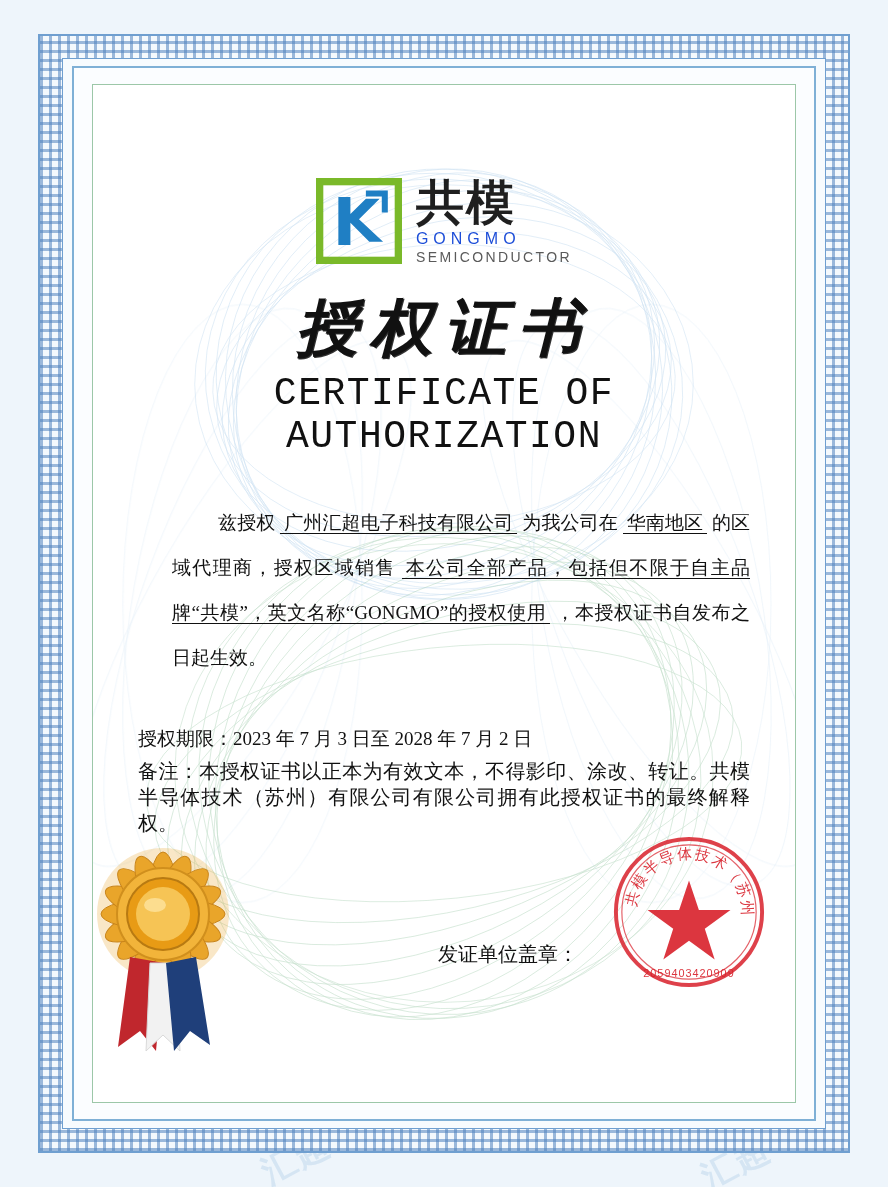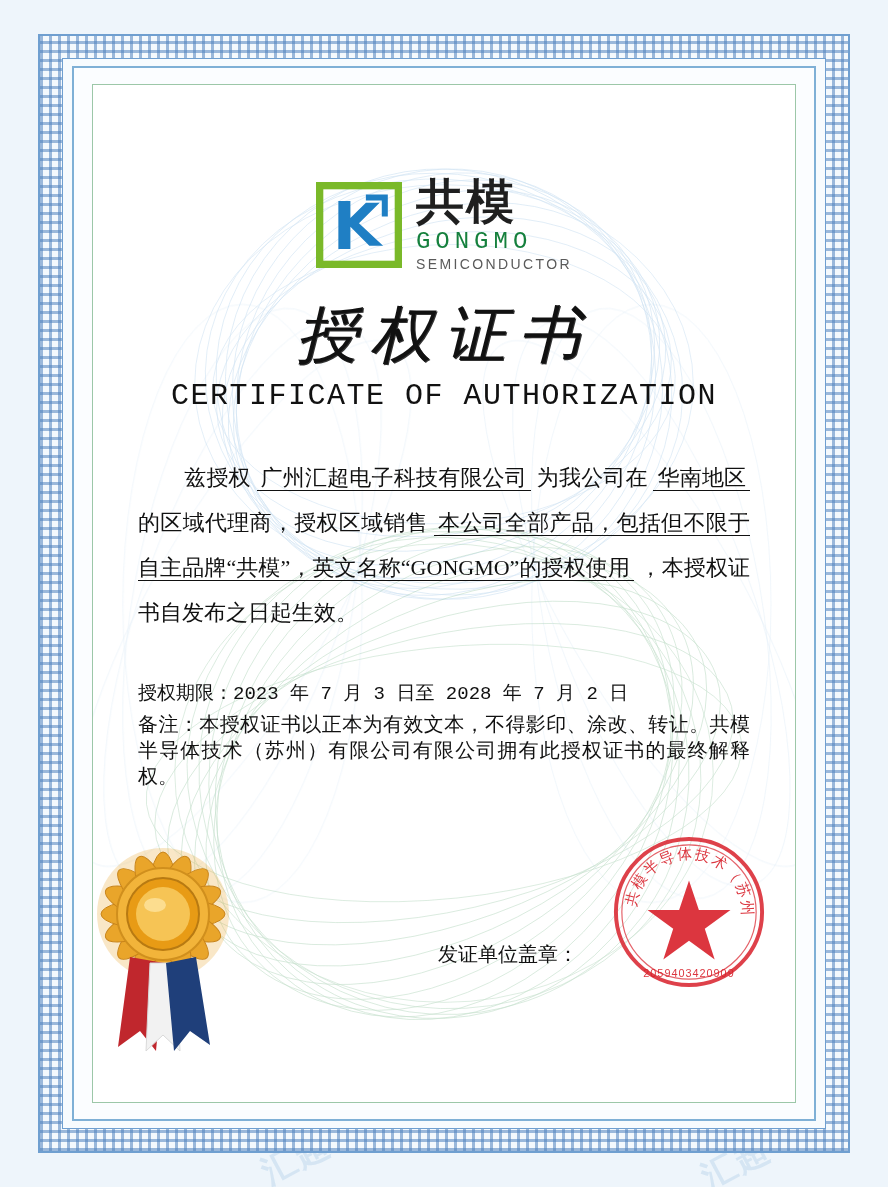--- a/index.html
+++ b/index.html
@@ -95,68 +95,69 @@
   .logo-mark { width: 86px; height: 86px; flex: 0 0 auto; }
   .logo-text { line-height: 1; }
   .logo-cn {
     font-family: "Liberation Sans", sans-serif;
     font-weight: bold;
     font-size: 48px;
     color: #1f1f1f;
     letter-spacing: 2px;
   }
   .logo-en1 {
-    font-family: Liberation Mono, monospace;
-    font-size: 24px;
-    color: #15803d;
+    font-family: Liberation Sans, sans-serif;
+    font-size: 16px;
+    color: #1d4ed8;
     letter-spacing: 5px;
     margin-top: 4px;
   }
   .logo-en2 {
     font-family: "Liberation Sans", sans-serif;
     font-size: 14px;
     color: #5a5a5a;
     letter-spacing: 2.4px;
     margin-top: 3px;
   }
 
   .title-cn {
     margin-top: 22px;
     text-align: center;
     font-family: "Liberation Serif", serif;
-    font-weight: normal;
+    font-weight: bold;
     font-style: italic;
     font-size: 62px;
     color: #111111;
     letter-spacing: 12px;
     text-shadow: 1px 1px 0 #333;
   }
   .title-en {
     margin-top: 2px;
     text-align: center;
     font-family: "Liberation Mono", monospace;
-    font-size: 30px;
+    font-size: 38px;
     color: #111111;
     letter-spacing: 1.5px;
   }
 
   .body-text {
     margin-top: 42px;
     font-family: "Liberation Serif", serif;
-    font-size: 22px;
+    font-size: 19px;
     color: #111111;
     line-height: 45px;
     text-align: justify;
+    margin-left: 34px;
   }
   .body-text .indent { display: inline-block; width: 46px; }
   .ul { border-bottom: 1px solid #111; padding: 0 4px; }
 
   .terms {
     margin-top: 44px;
-    font-family: Liberation Mono, monospace;
+    font-family: Liberation Serif, serif;
     color: #111111;
   }
   .terms .line1 { font-size: 19px; line-height: 30px; }
   .terms .note { font-size: 20px; line-height: 26px; margin-top: 4px; text-align: justify; }
 
   
   .sign-block {
     position: absolute;
     right: 120px;
     bottom: 210px;

